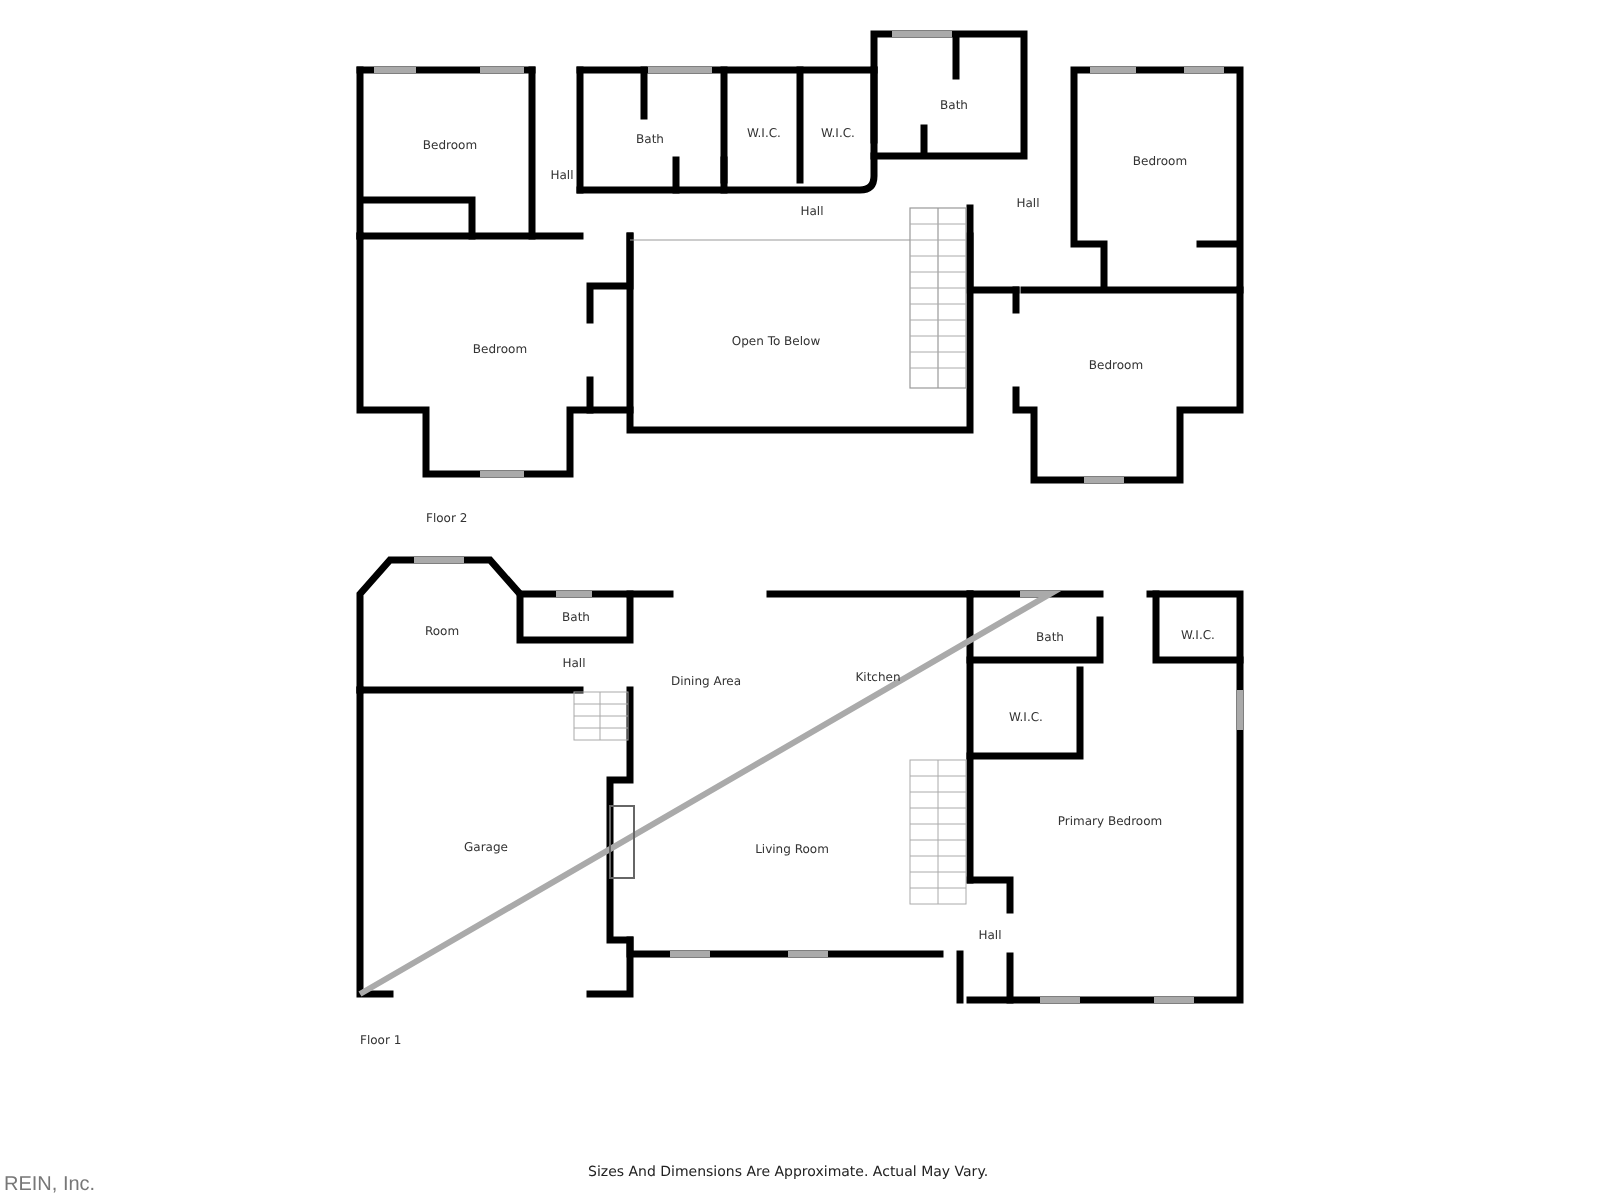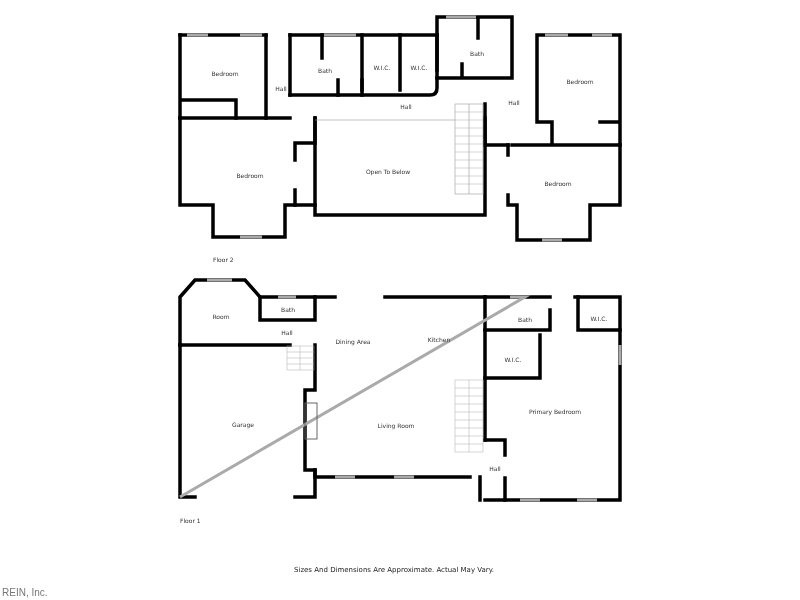--- a/index.html
+++ b/index.html
@@ -1,20 +1,20 @@
 <!DOCTYPE html>
 <html><head>
 <meta charset="utf-8">
 <style>
   html, body { margin: 0; padding: 0; background: #ffffff; }
   body { width: 800px; height: 600px; position: relative; overflow: hidden; font-family: "DejaVu Sans", sans-serif; }
   svg.plan { position: absolute; left: 0; top: 0; }
   .lbl { position: absolute; font-size: 6px; color: #333; white-space: nowrap; transform: translate(-50%, -50%); }
   .flabel { position: absolute; font-size: 6px; color: #333; }
-  .disclaimer { position: absolute; left: 294px; top: 566px; font-size: 7px; color: #222; }
+  .disclaimer { position: absolute; left: 294px; top: 582px; font-size: 7px; color: #222; }
   .watermark { position: absolute; left: 2px; top: 587px; font-size: 10px; color: #777; font-family: "Liberation Sans", sans-serif; }
 </style>
 </head>
 <body>
 
 <svg class="plan" width="800" height="600" viewBox="0 0 800 600">
   <g stroke="#000" stroke-width="3.5" fill="none" stroke-linecap="square">
 
     <path d="M180 35 V118"></path>
     <path d="M180 35 H266"></path>

